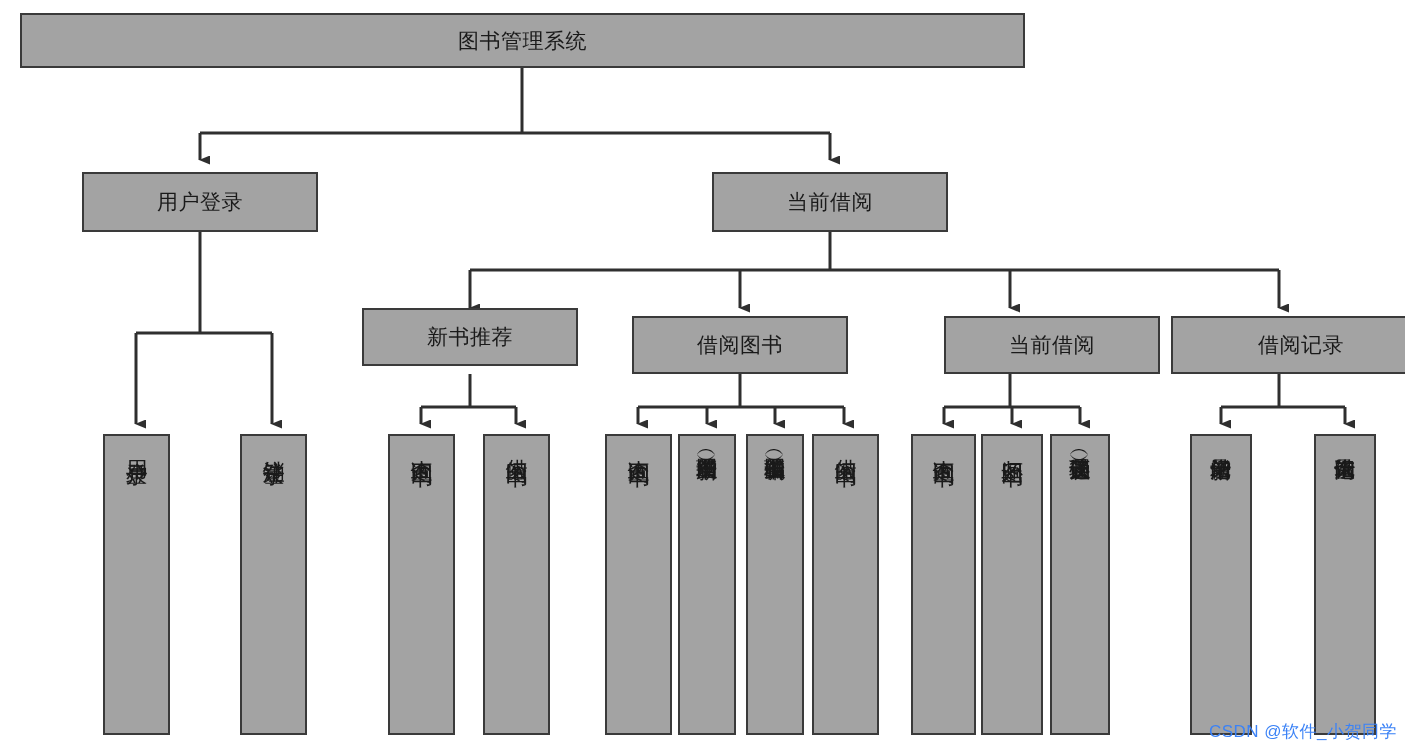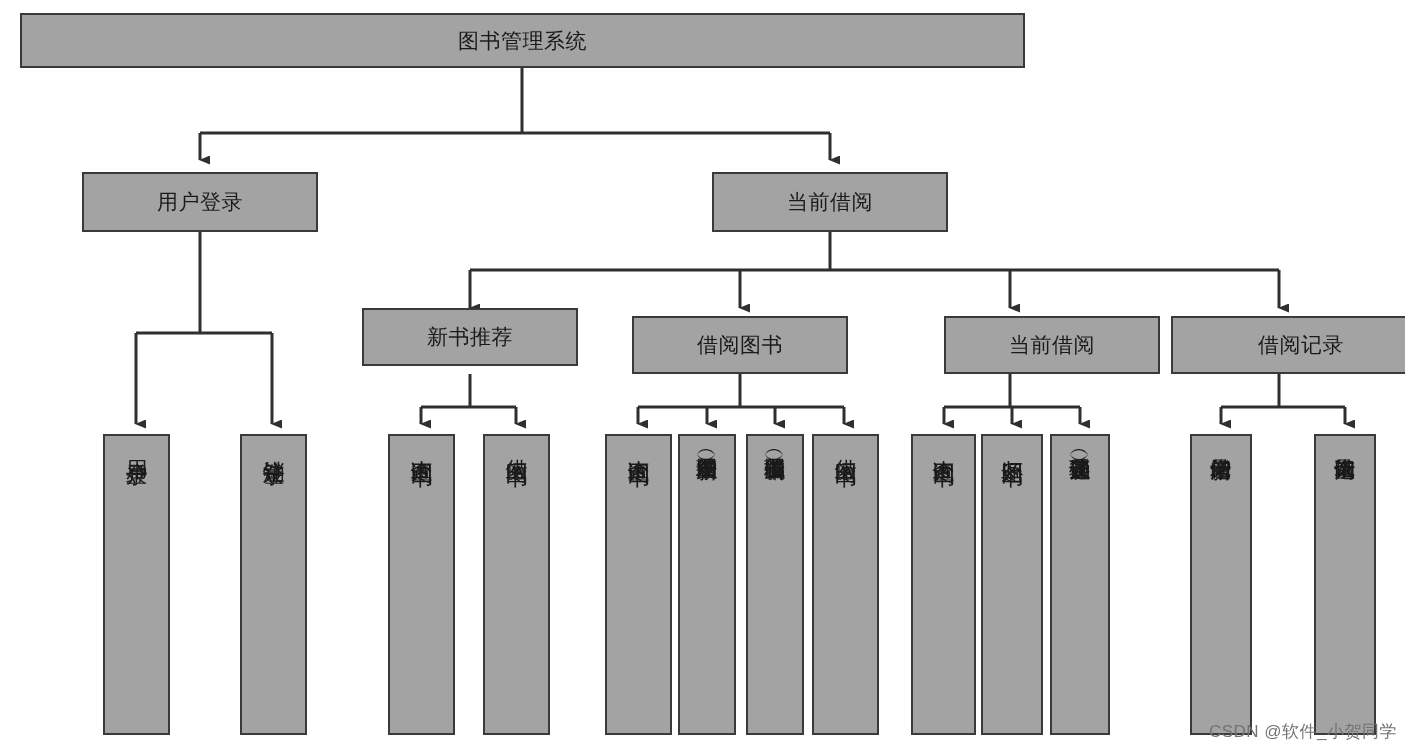--- a/index.html
+++ b/index.html
@@ -69,21 +69,21 @@
   }
   .node.vert.tall .node-label {
     font-size: 21px;
     letter-spacing: 0px;
   }
   .watermark {
     position: absolute;
     right: 8px;
     bottom: 4px;
     font-size: 17px;
-    color: #737373;
+    color: #3b82f6;
     letter-spacing: 0.5px;
     user-select: none;
     white-space: nowrap;
   }
 </style>
 </head>
 <body>
 
 <div id="diagram-root">
 

